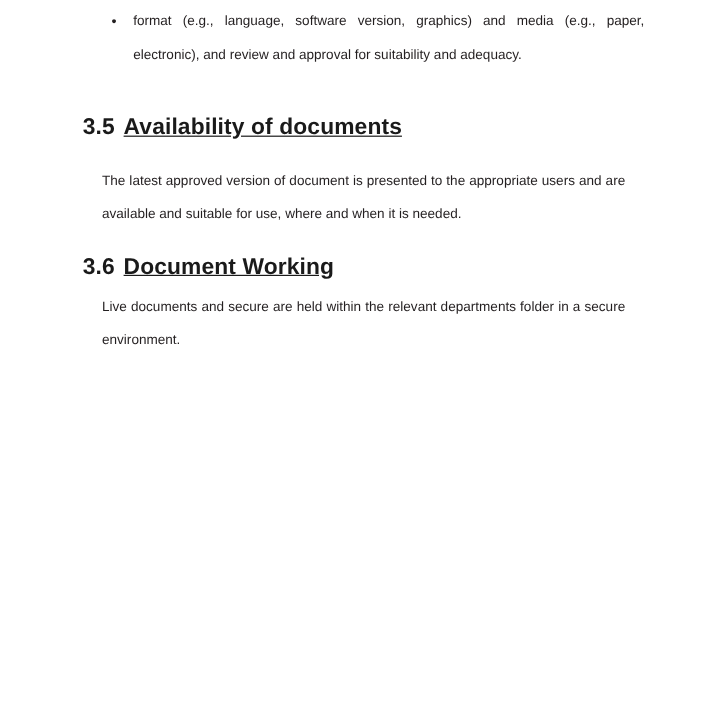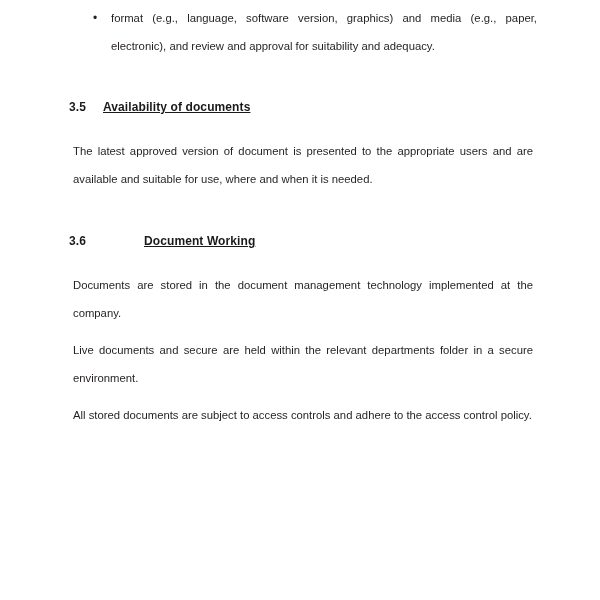--- a/index.html
+++ b/index.html
@@ -54,45 +54,45 @@
     top: 0;
     line-height: 28px;
     font-size: 12px;
     color: #231f20;
   }
 
   
   .heading {
     display: flex;
     align-items: baseline;
-    font-size: 12px;
+    font-size: 19px;
     font-weight: bold;
     color: #1a1a1a;
     line-height: 20px;
     letter-spacing: 0.1px;
   }
   .heading .h-num {
     width: 34px;
     flex: 0 0 34px;
   }
   .heading .h-text {
     flex: 1 1 auto;
     text-decoration: underline;
   }
   .heading.space-before-1 { margin-top: 37px; }
-  .heading.space-before-2 { margin-top: 38px; gap: 41px; }
+  .heading.space-before-2 { margin-top: 20px; }
 
   
   .para {
     font-size: 11.3px;
     line-height: 28px;
     color: #231f20;
     text-align: justify;
     text-justify: inter-word;
-    margin: 4px;
+    margin: 16px;
   }
   .para.gap-head { margin-top: 20px; }
   .para.gap-para { margin-top: 9px; }
   .para.last-line-natural { text-align-last: left; }
 </style>
 </head>
 <body>
 
 <div class="page">
   <div class="content">
@@ -109,22 +109,20 @@
       <span class="h-text">Availability of documents</span>
     </div>
 
     <p class="para gap-head last-line-natural">The latest approved version of document is presented to the appropriate users and are available and suitable for use, where and when it is needed.</p>
 
     <div class="heading space-before-2">
       <span class="h-num">3.6</span>
       <span class="h-text">Document Working</span>
     </div>
 
-    <p class="para gap-head last-line-natural">Documents are stored in the document management technology implemented at the company.</p>
 
 
     <p class="para gap-para last-line-natural">Live documents and secure are held within the relevant departments folder in a secure environment.</p>
 
-    <p class="para gap-para last-line-natural">All stored documents are subject to access controls and adhere to the access control policy.</p>
 
 
   </div>
 </div>
 
 </body></html>

